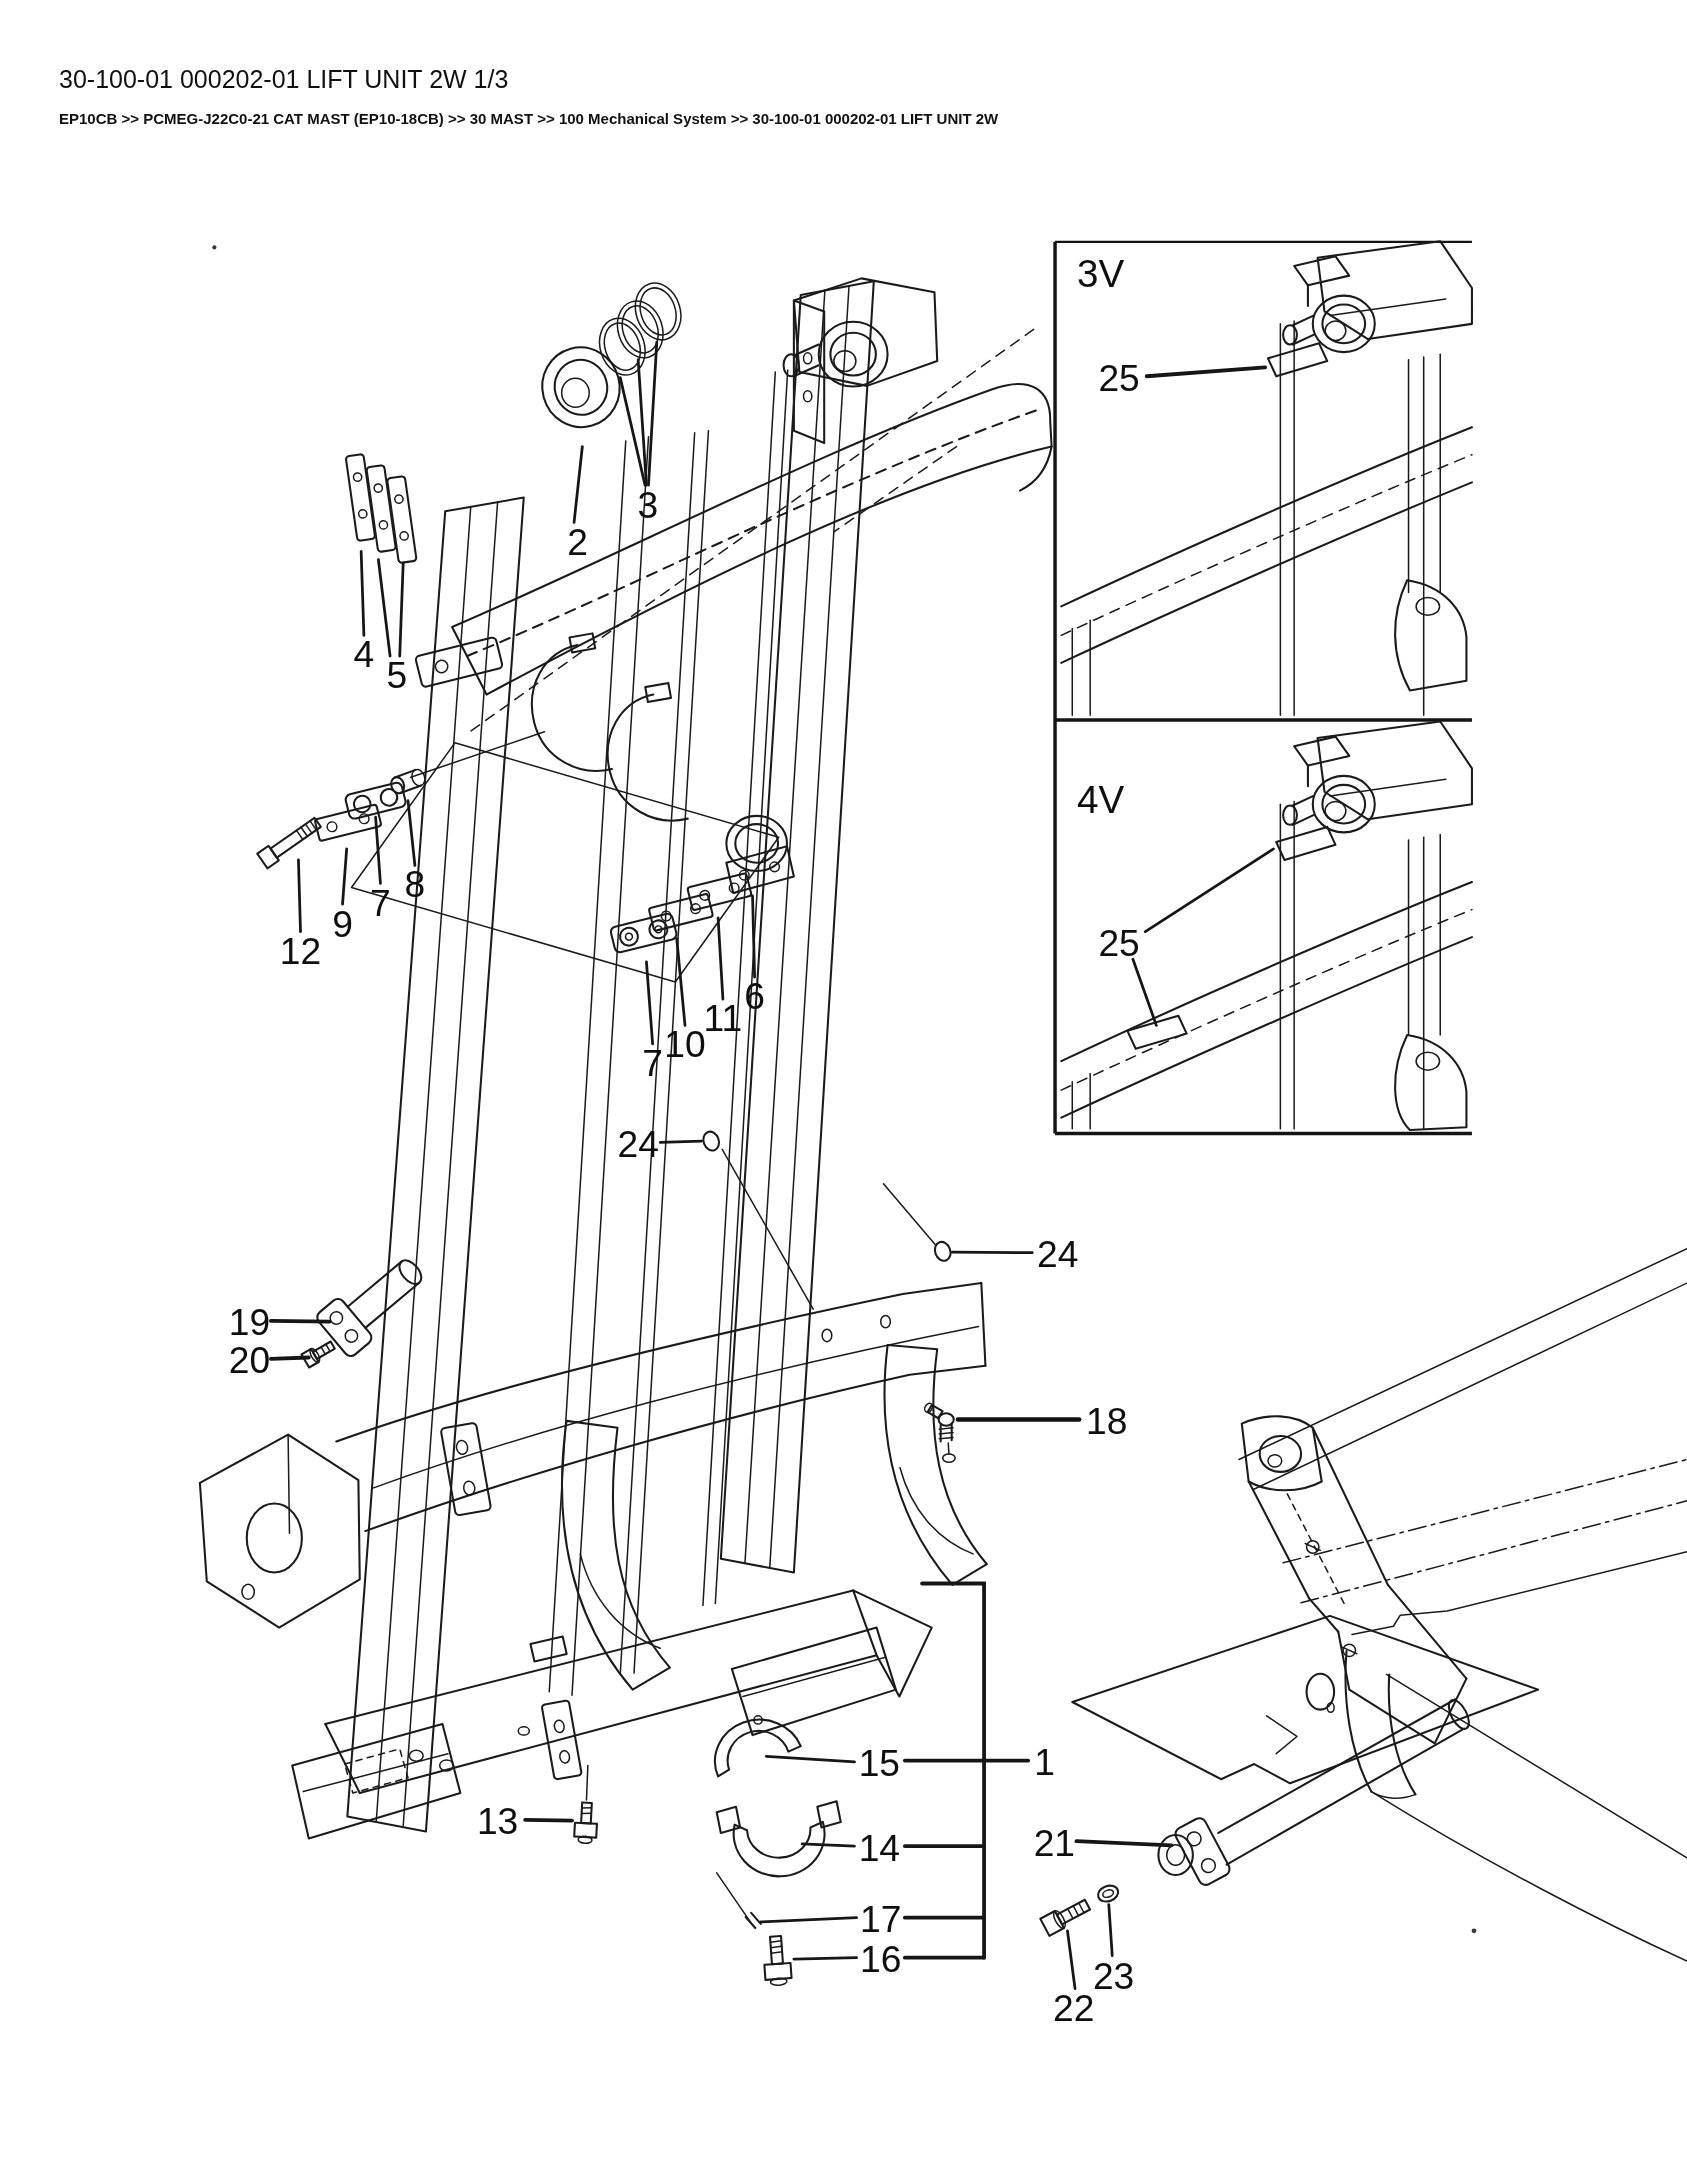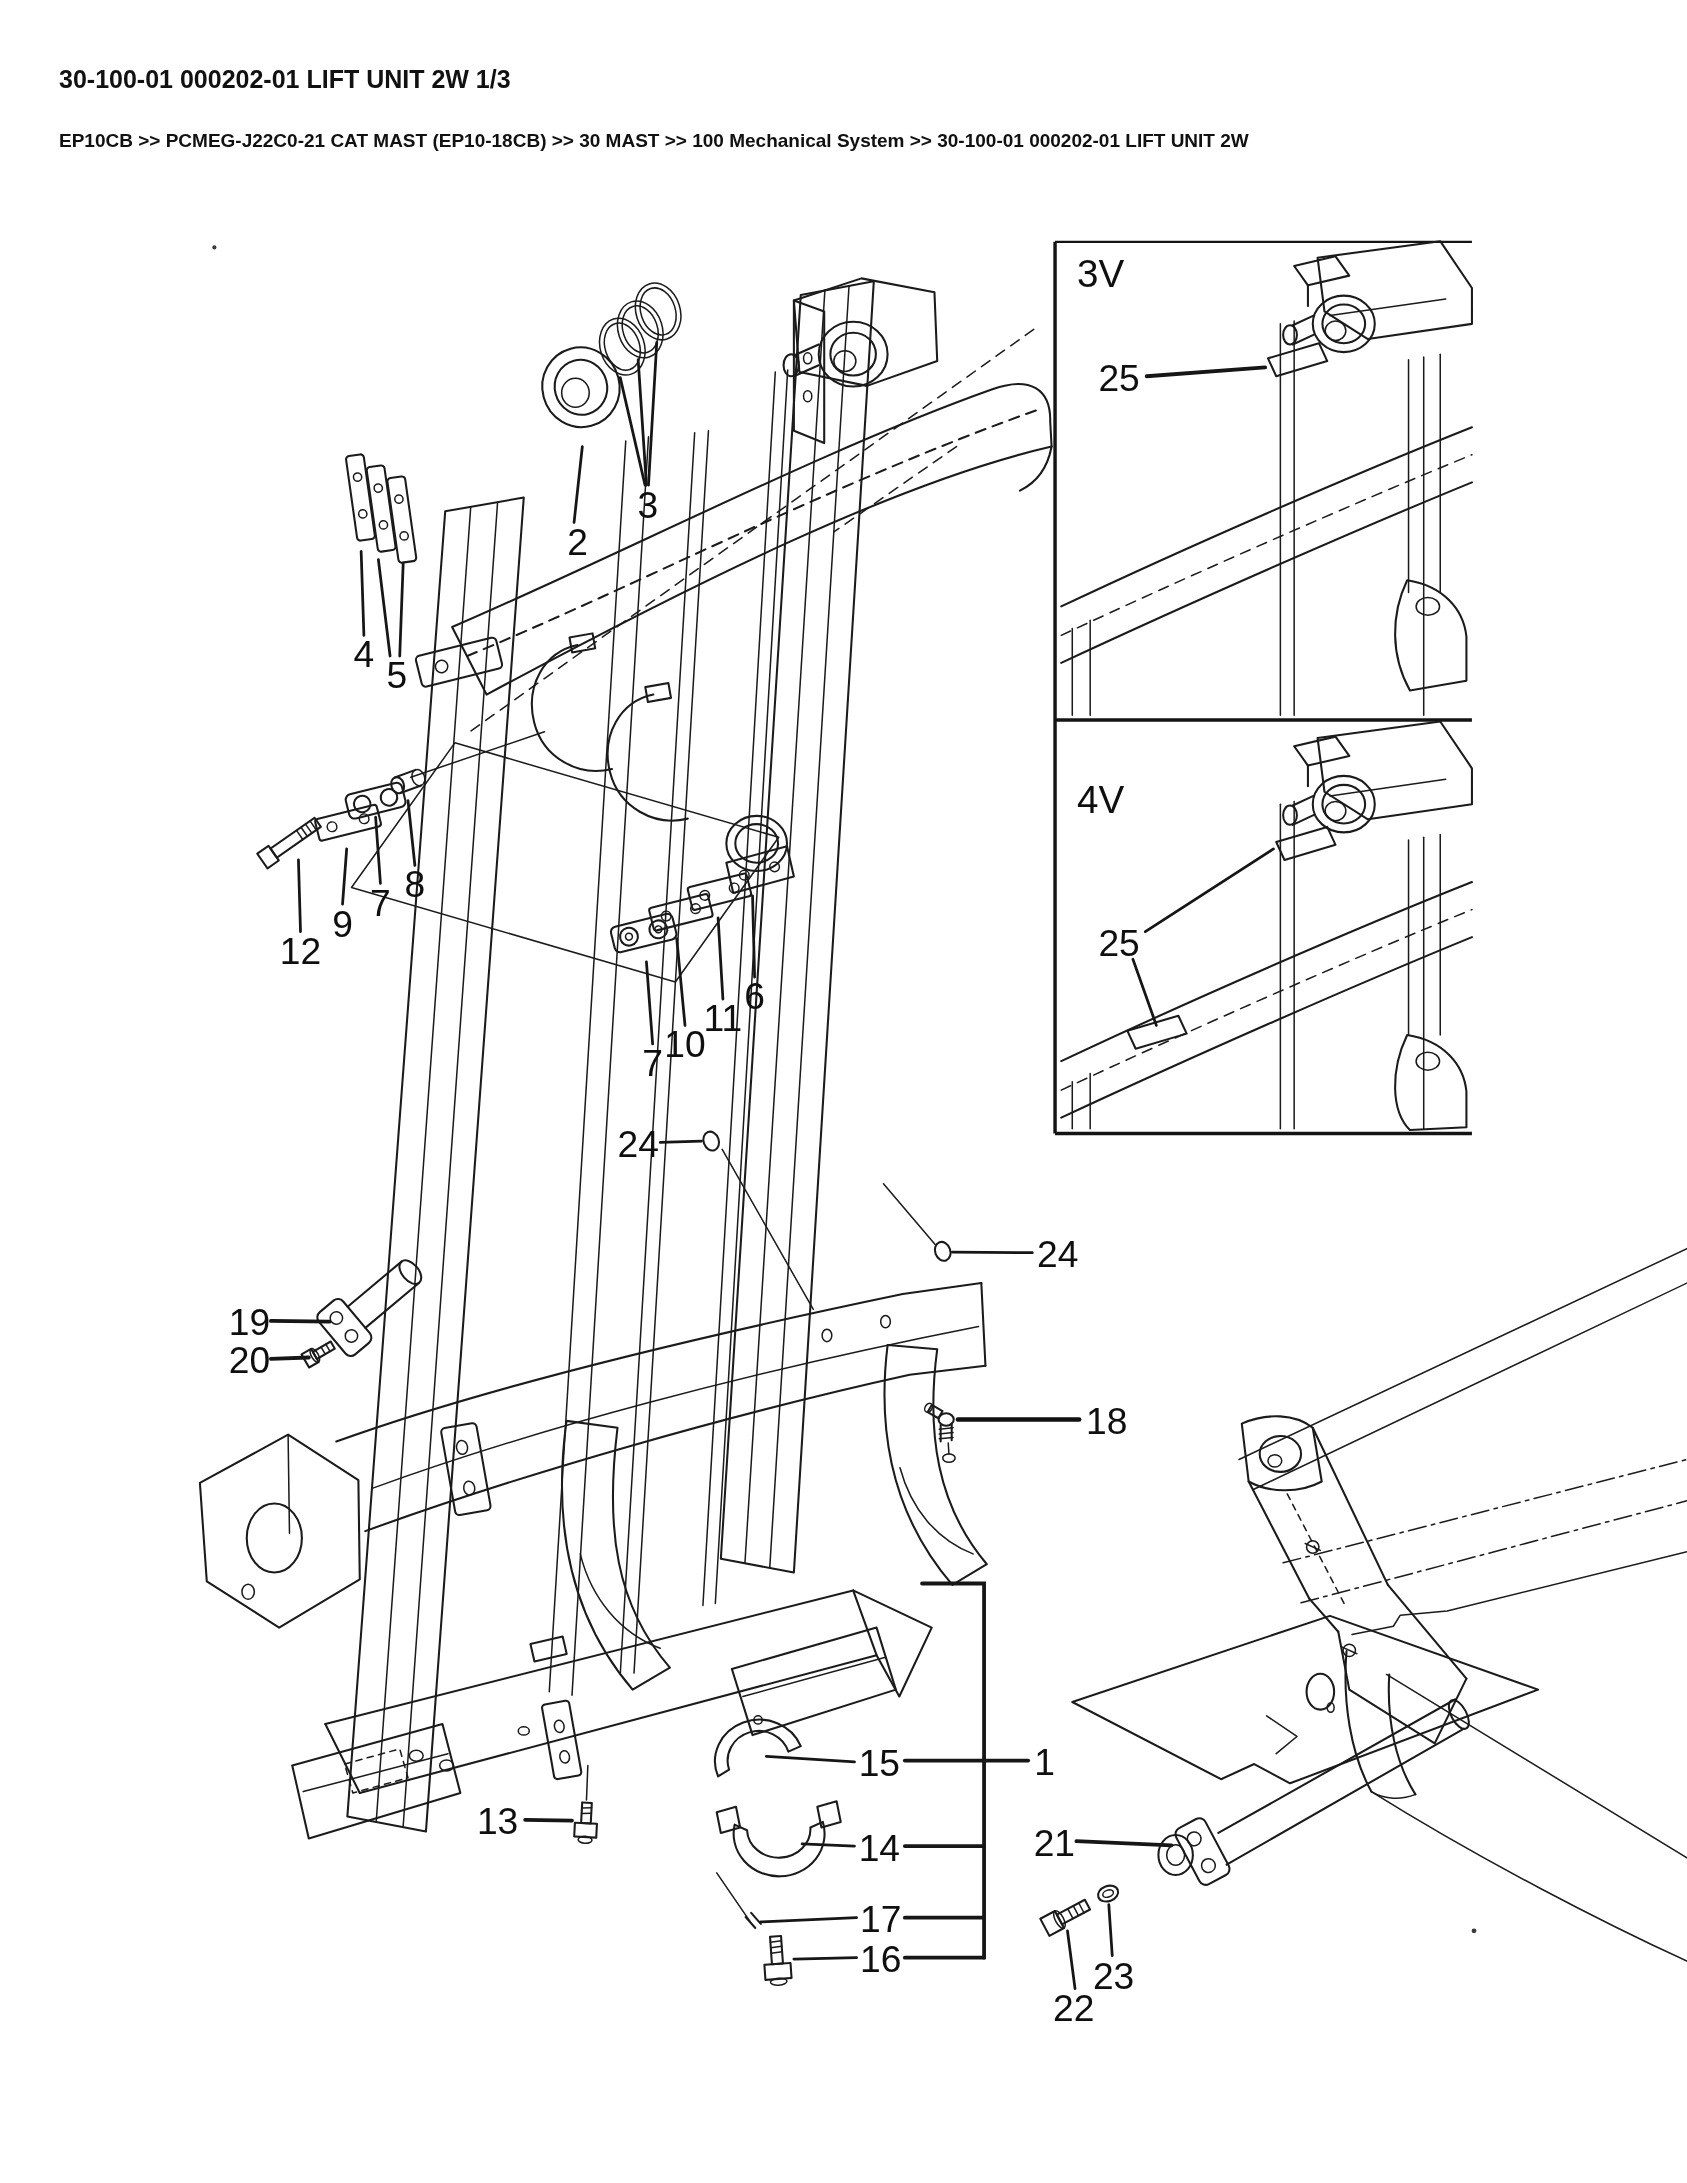--- a/index.html
+++ b/index.html
@@ -1,20 +1,20 @@
 <!DOCTYPE html>
 <html style="font-size:11px"><head>
 <meta charset="utf-8">
 <style>
   html,body{margin:0;padding:0;background:#ffffff;}
   .page{position:relative;width:1687px;height:2183px;background:#ffffff;overflow:hidden;
         font-family:"Liberation Sans",sans-serif;color:#111;}
-  .title{position:absolute;left:59px;top:65px;font-size:25px;font-weight:700;
+  .title{position:absolute;left:59px;top:65px;font-size:25px;font-weight:400;
          letter-spacing:0;white-space:nowrap;}
-  .breadcrumb{position:absolute;left:59px;top:122px;font-size:19px;font-weight:700;
+  .breadcrumb{position:absolute;left:59px;top:100px;font-size:15px;font-weight:700;
               line-height:37px;width:1599px;}
   .breadcrumb div{white-space:nowrap;}
   svg{position:absolute;left:0;top:0;}
   svg *{vector-effect:none;}
   .ln{fill:none;stroke:#1b1b1b;stroke-width:3;stroke-linecap:round;stroke-linejoin:round;}
   .thin{fill:none;stroke:#1b1b1b;stroke-width:2.2;stroke-linecap:round;stroke-linejoin:round;}
   .lead{fill:none;stroke:#161616;stroke-width:4;stroke-linecap:round;}
   .lead5{fill:none;stroke:#161616;stroke-width:5.5;stroke-linecap:round;}
   .lead7{fill:none;stroke:#111;stroke-width:6.5;stroke-linecap:round;}
   .dash{stroke-dasharray:15 11;}

